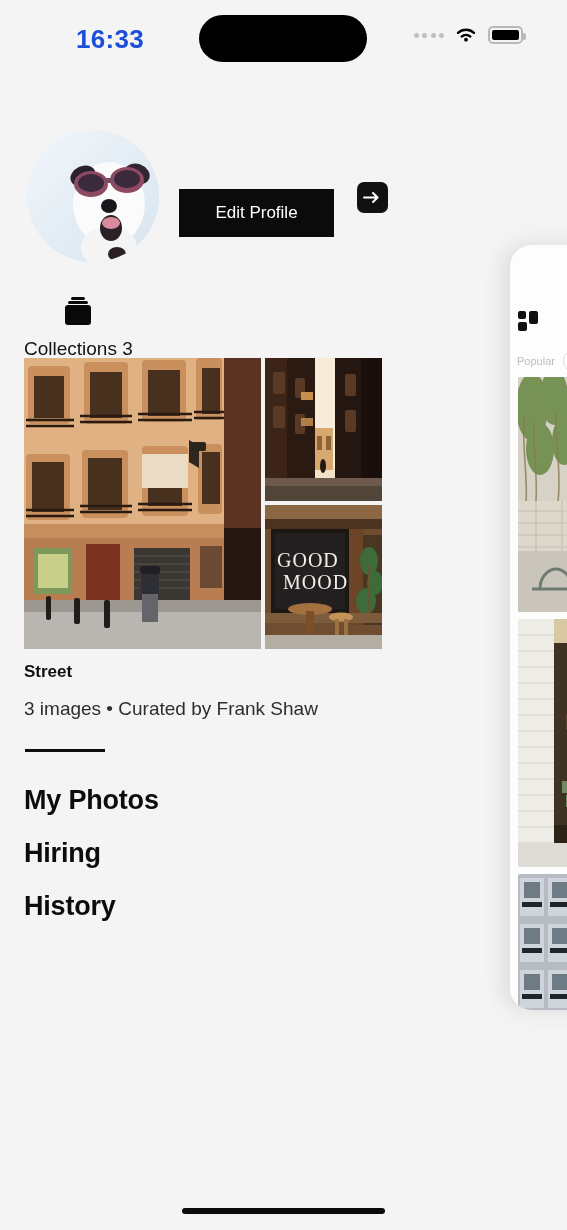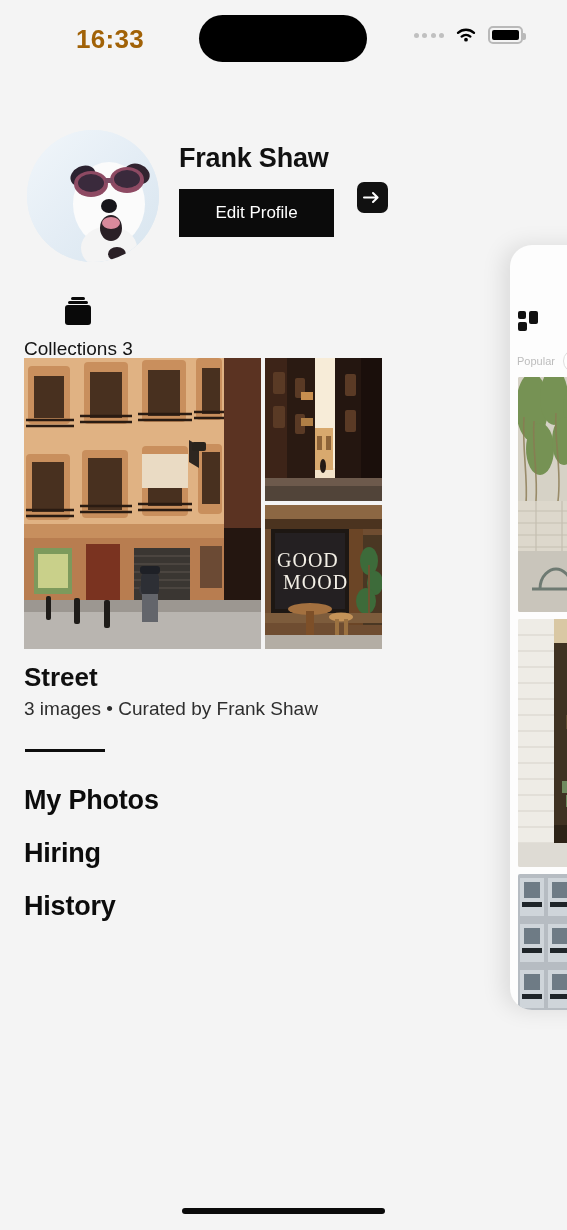--- a/index.html
+++ b/index.html
@@ -11,21 +11,21 @@
     overflow:hidden;
     -webkit-font-smoothing:antialiased;
   }
 
   
   .statusbar{
     position:absolute; top:0; left:0; width:567px; height:78px;
   }
   .sb-time{
     position:absolute; left:76px; top:24px;
-    font-size:26px; font-weight:700; color:#a16207; letter-spacing:.3px;
+    font-size:26px; font-weight:700; color:#1d4ed8; letter-spacing:.3px;
   }
   .dynamic-island{
     position:absolute; left:199px; top:15px; width:168px; height:47px;
     background:#000; border-radius:24px;
   }
   .sb-right{
     position:absolute; right:44px; top:26px;
     display:flex; align-items:center; gap:10px;
   }
   .sig-dots{ display:flex; gap:3.5px; align-items:center; }
@@ -97,21 +97,21 @@
     display:grid;
     grid-template-columns:237px 117px;
     grid-template-rows:143px 144px;
     gap:4px;
   }
   .cell{ overflow:hidden; position:relative; background:#2b2018; }
   .cell.big{ grid-row:1 / span 2; }
   .cell svg{ display:block; width:100%; height:100%; }
   .coll-title{
     position:absolute; left:24px; top:304px;
-    font-size:26px; font-weight:700; color:#101010;
+    font-size:17px; font-weight:700; color:#101010;
   }
   .coll-sub{
     position:absolute; left:24px; top:340px;
     font-size:19px; color:#2e2e2e;
   }
   .divider{
     position:absolute; left:25px; top:391px; width:80px; height:3px; background:#0d0d0d;
   }
 
   
@@ -198,21 +198,20 @@
       <ellipse cx="64" cy="53" rx="13" ry="9" fill="#3a2a3c"></ellipse>
       <ellipse cx="100" cy="49" rx="13" ry="9" fill="#3a2a3c"></ellipse>
       <rect x="78" y="48" width="8" height="5" fill="#7d4a63"></rect>
 
       <ellipse cx="82" cy="76" rx="8" ry="7" fill="#17161b"></ellipse>
       <ellipse cx="84" cy="98" rx="11" ry="13" fill="#2a2026"></ellipse>
       <ellipse cx="84" cy="93" rx="9" ry="6" fill="#d98a9c"></ellipse>
       <ellipse cx="90" cy="124" rx="9" ry="7" fill="#2a2026"></ellipse>
     </svg>
   </div>
-  <div class="uname">Frank Shaw</div>
   <button class="edit-btn">Edit Profile</button>
 </div>
 
 <div class="logout">
   <span>
     <svg width="19" height="15" viewBox="0 0 19 15">
       <path d="M1 7.5h13M10 3l4.6 4.5L10 12" stroke="#fff" stroke-width="2" fill="none" stroke-linecap="round" stroke-linejoin="round"></path>
     </svg>
   </span>
 </div>

